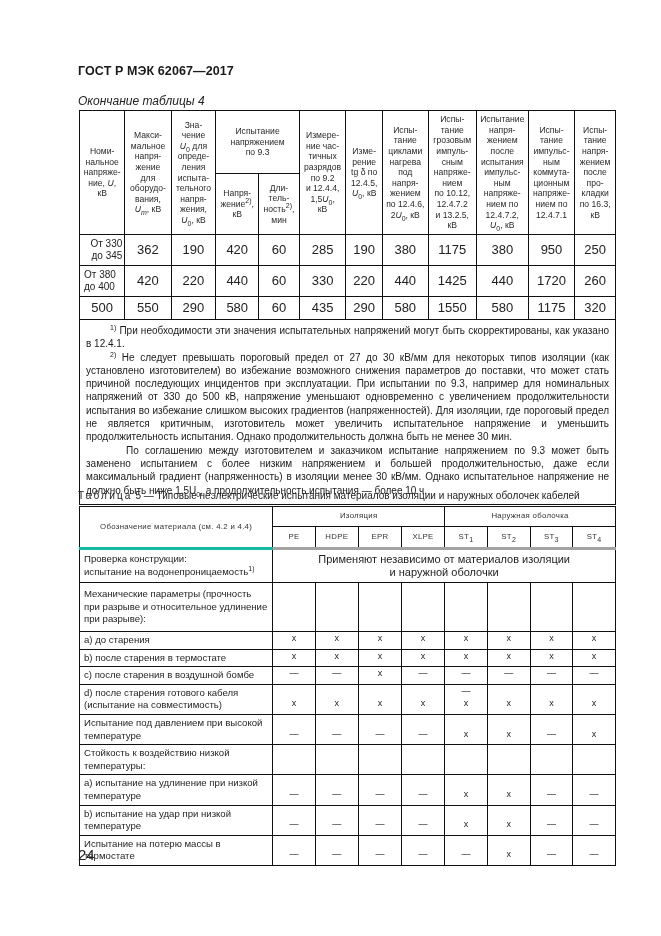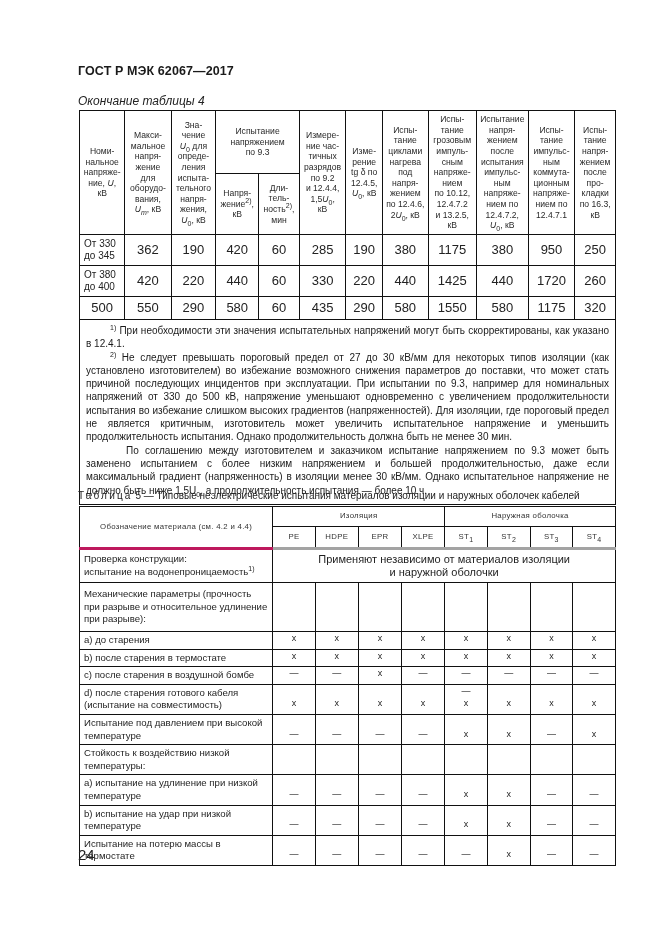--- a/index.html
+++ b/index.html
@@ -46,21 +46,21 @@
     <td rowspan="2" style="width:46px">Испы-<br>тание<br>грозовым<br>импуль-<br>сным<br>напряже-<br>нием<br>по 10.12,<br>12.4.7.2<br>и 13.2.5,<br>кВ</td>
     <td rowspan="2" style="width:48px">Испытание<br>напря-<br>жением<br>после<br>испытания<br>импульс-<br>ным<br>напряже-<br>нием по<br>12.4.7.2,<br><i>U</i><sub>0</sub>, кВ</td>
     <td rowspan="2" style="width:44px">Испы-<br>тание<br>импульс-<br>ным<br>коммута-<br>ционным<br>напряже-<br>нием по<br>12.4.7.1</td>
     <td rowspan="2" style="width:38px">Испы-<br>тание<br>напря-<br>жением<br>после<br>про-<br>кладки<br>по 16.3,<br>кВ</td>
   </tr>
   <tr>
     <td style="width:40px; height:60px">Напря-<br>жение<sup>2)</sup>,<br>кВ</td>
     <td style="width:38px">Дли-<br>тель-<br>ность<sup>2)</sup>,<br>мин</td>
   </tr>
   <tr class="r1">
-    <td class="dcell first" style="text-align:left">От 330 до 345</td>
+    <td class="dcell first" style="text-align:right">От 330 до 345</td>
     <td class="dcell">362</td>
     <td class="dcell">190</td>
     <td class="dcell">420</td>
     <td class="dcell">60</td>
     <td class="dcell">285</td>
     <td class="dcell">190</td>
     <td class="dcell">380</td>
     <td class="dcell">1175</td>
     <td class="dcell">380</td>
     <td class="dcell">950</td>
@@ -102,21 +102,21 @@
     </td>
   </tr>
 </tbody>
   </table>
 
 <div class="cap5"><span class="sp">Таблица</span><span> 5 — Типовые неэлектрические испытания материалов изоляции и наружных оболочек кабелей</span></div>
 
 <table id="t5">
   <tbody>
       <tr>
-    <td rowspan="2" class="hsmall" style="width:196px; height:40px; border-bottom:3px solid #be185d">Обозначение материала (см. 4.2 и 4.4)</td>
+    <td rowspan="2" class="hsmall" style="width:196px; height:40px; border-bottom:3px solid #14b8a6">Обозначение материала (см. 4.2 и 4.4)</td>
     <td colspan="4" class="hsmall">Изоляция</td>
     <td colspan="4" class="hsmall">Наружная оболочка</td>
   </tr>
   <tr style="border-bottom:3px solid #a3a3a3">
     <td class="hsmall" style="width:40px">PE</td>
     <td class="hsmall" style="width:40px">HDPE</td>
     <td class="hsmall" style="width:40px">EPR</td>
     <td class="hsmall" style="width:40px">XLPE</td>
     <td class="hsmall" style="width:40px"><span>ST</span><sub>1</sub></td>
     <td class="hsmall" style="width:40px"><span>ST</span><sub>2</sub></td>

